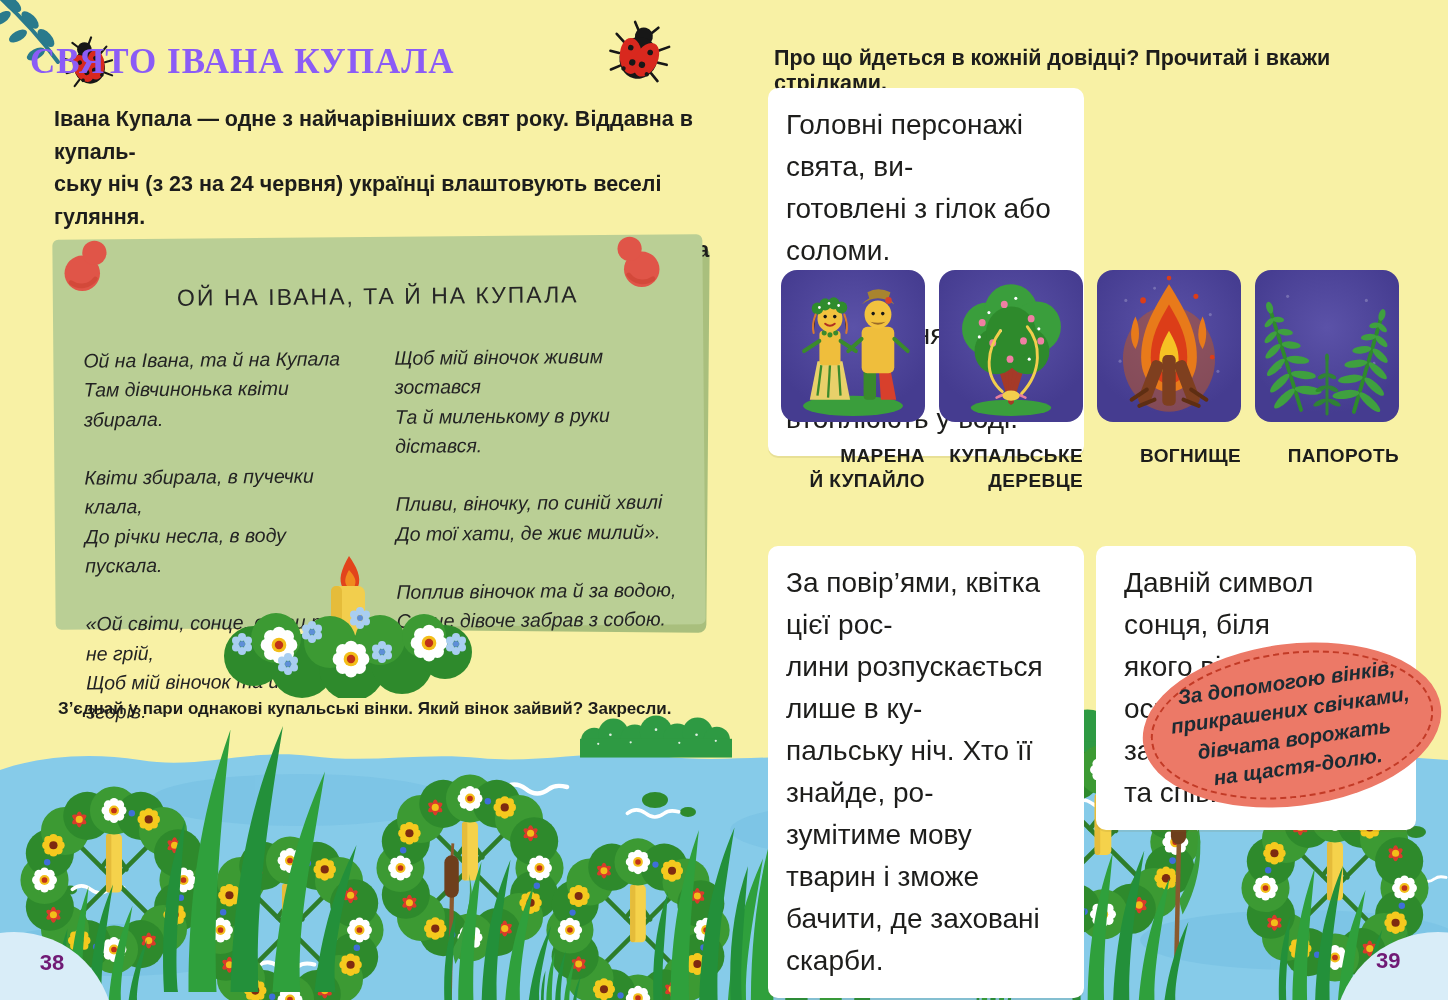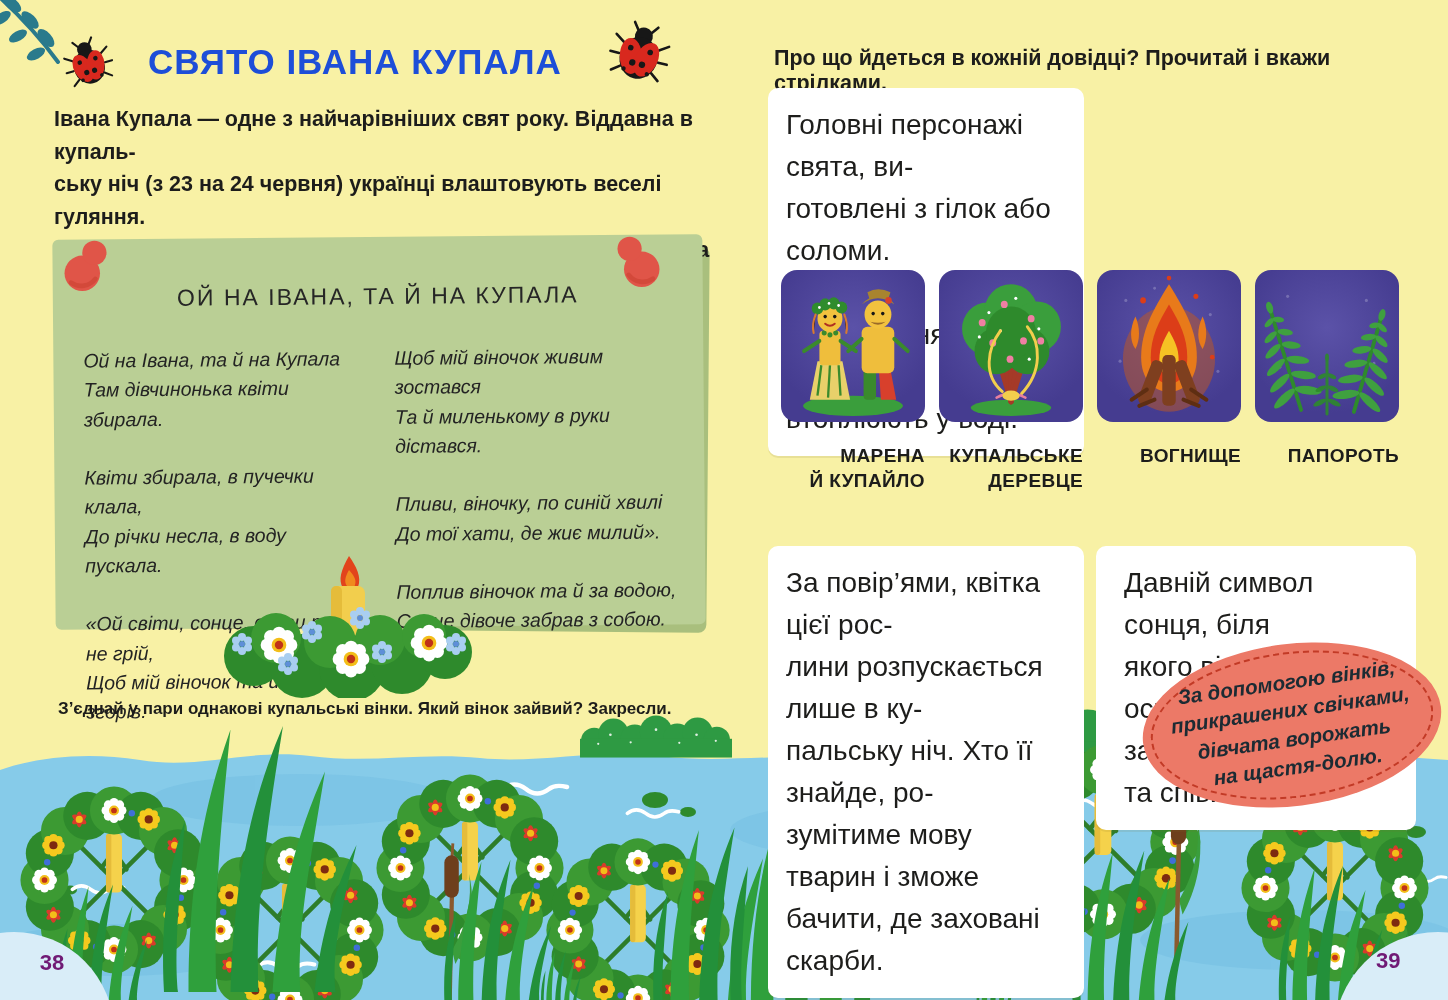--- a/index.html
+++ b/index.html
@@ -6,22 +6,22 @@
   .spread{
     position:relative; width:1448px; height:1000px; overflow:hidden;
     background:#F8F1A5; font-family:"Liberation Sans",sans-serif; color:#1D1D1B;
   }
   .abs{position:absolute;}
   .pre{white-space:pre-line;}
   svg{display:block;}
 
   
   .page-title{
-    left:30px; top:42px; width:650px; text-align:center;
-    font-size:35px; font-weight:bold; letter-spacing:1px; color:#1d4ed8;
+    left:30px; top:42px; width:650px; text-align:left;
+    font-size:35px; font-weight:bold; letter-spacing:1px; color:#8b5cf6;font-family:Liberation Serif, serif;
   }
   .intro{
     left:54px; top:103px; width:665px;
     font-size:21.5px; line-height:1.52; font-weight:bold;
   }
   .card-shadow{
     left:62px; top:244px; width:646px; height:386px;
     background:#A9BF7D; border-radius:8px; transform:rotate(.5deg);
   }
   .song-card{

